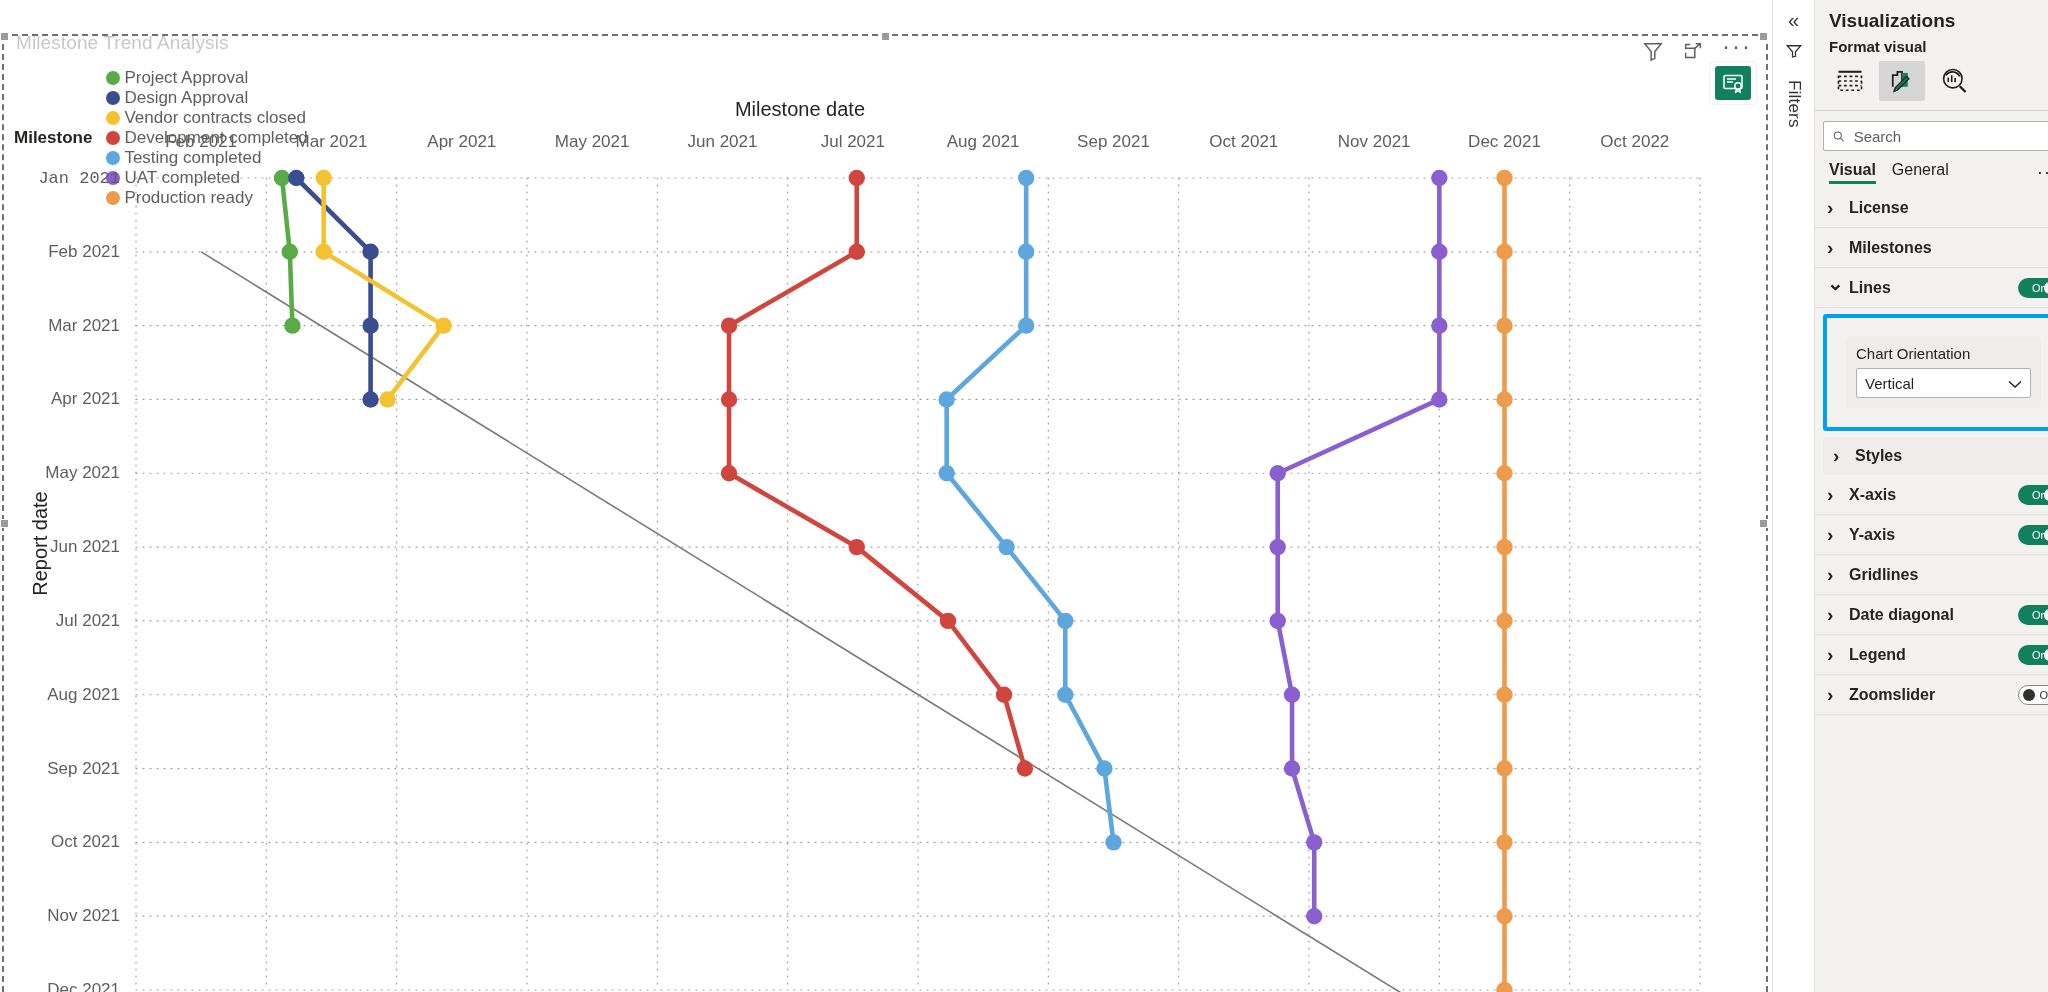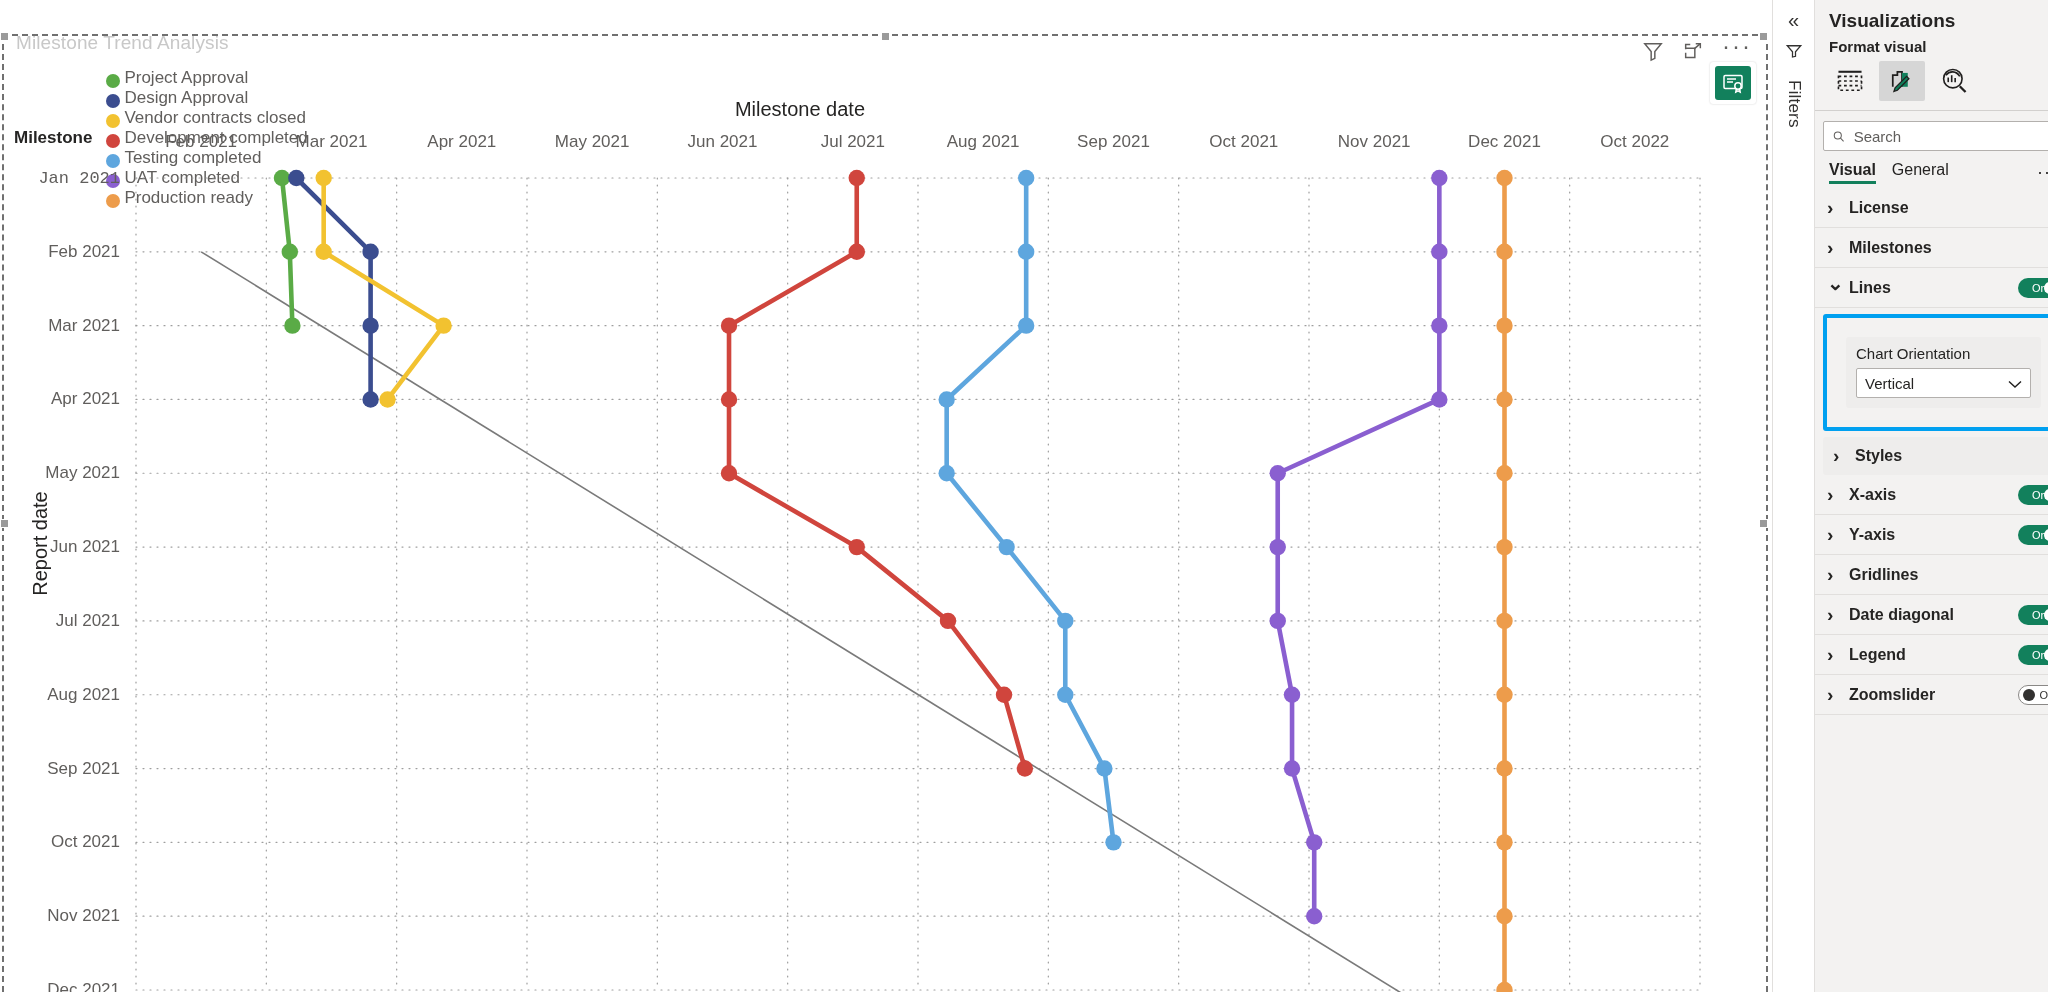--- a/index.html
+++ b/index.html
@@ -67,21 +67,21 @@
     border-radius: 3px; display:flex; align-items:center; justify-content:center;
   }
 
   
   .legend {
     position: absolute; left: 14px; top: 36px;
     display: flex; align-items: center; gap: 0px;
     font-size: 17px; color: #252423; white-space: nowrap;
   }
   .legend-title { font-weight: bold; font-size: 17px; color: #252423; margin-right: 14px; }
-  .legend-item { display: flex; align-items: flex-end; margin-right: 14px; }
+  .legend-item { display: flex; align-items: center; margin-right: 14px; }
   .legend-dot { width: 14px; height: 14px; border-radius: 50%; margin-right: 4px; flex:0 0 auto;}
   .legend-label { color: #605e5c; font-size: 17px; }
 
   
   .x-axis-title {
     position: absolute; left: 0; top: 66px; width: 1600px;
     text-align: center; font-size: 20px; color: #252423;
   }
   .y-axis-title {
     position: absolute; left: -30px; top: 500px;

